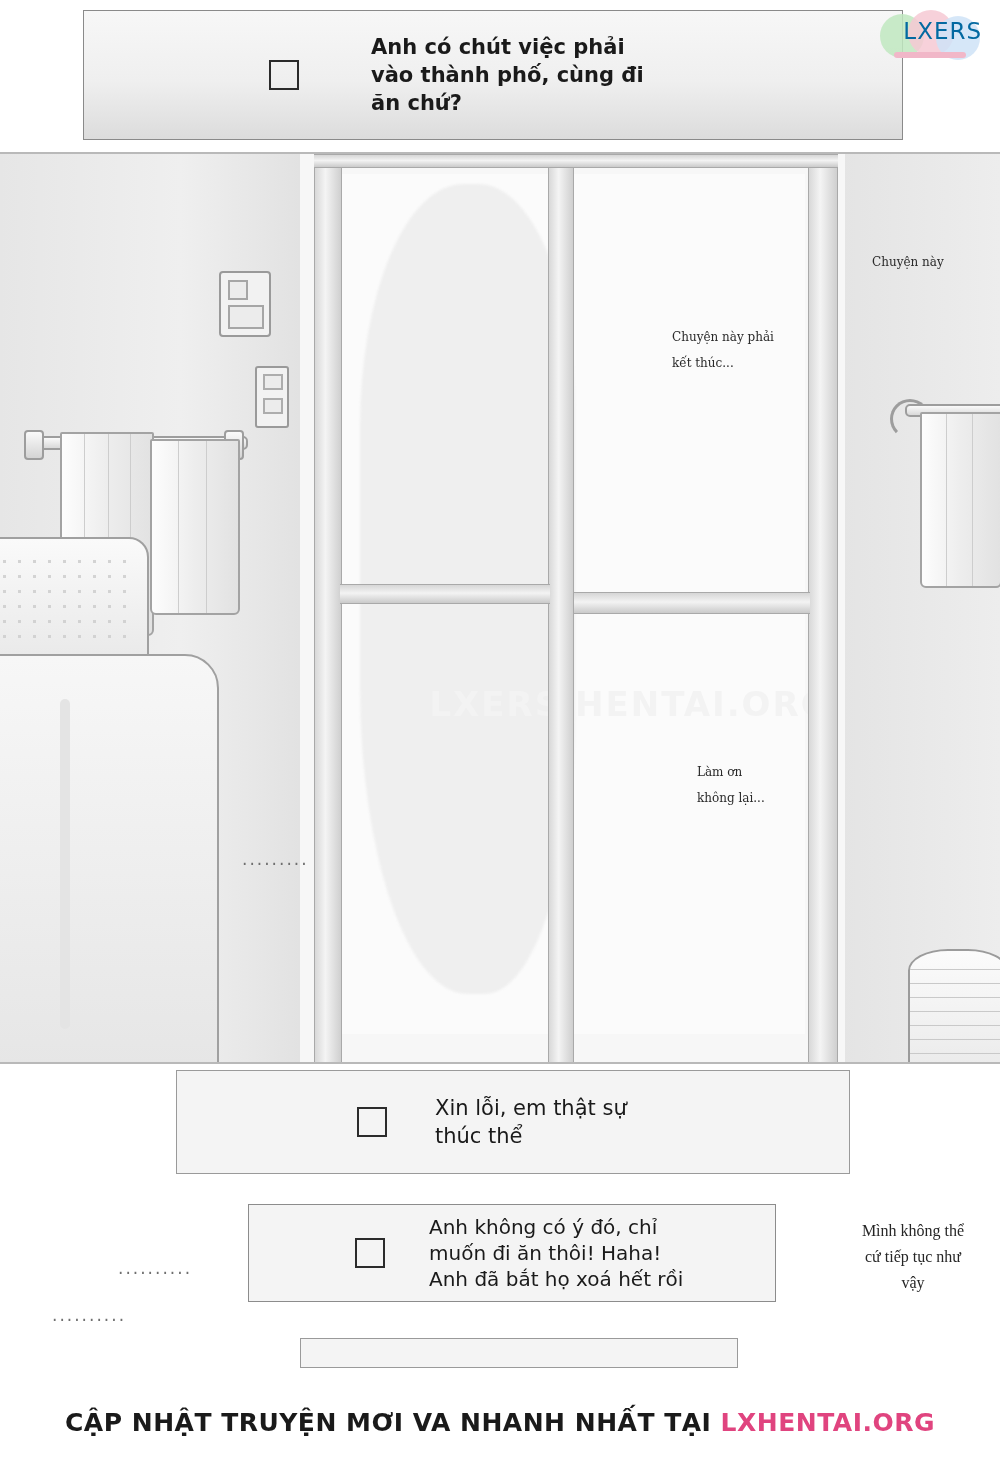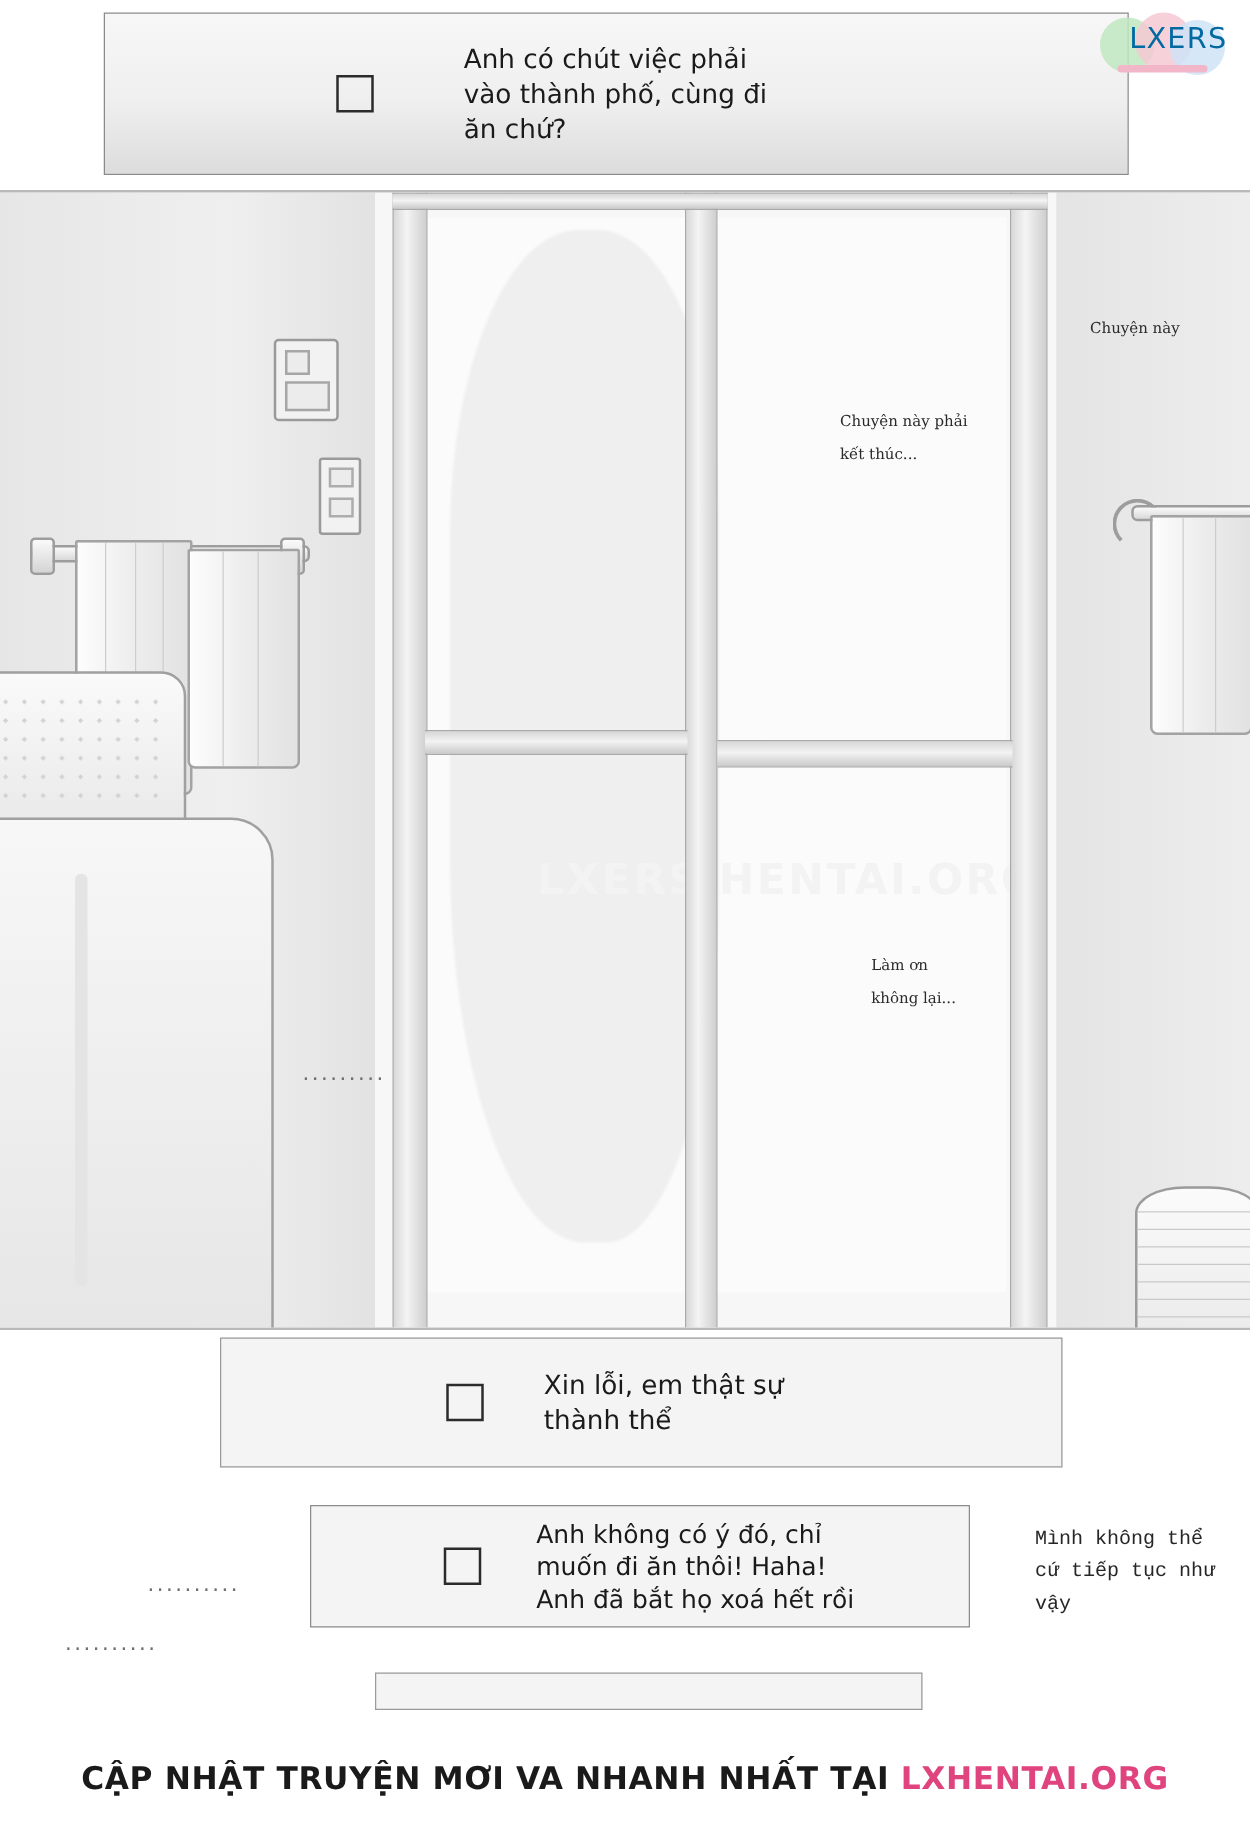--- a/index.html
+++ b/index.html
@@ -51,21 +51,21 @@
     background: transparent;
   }
 
   #bubble-top {
     left: 83px; top: 10px;
     width: 820px; height: 130px;
     background: linear-gradient(180deg,#f7f7f7 0%,#efefef 55%,#dcdcdc 100%);
     border-color: #8a8a8a;
   }
   #bubble-top .bubble-box { margin-left: 185px; }
-  #bubble-top .bubble-text { margin-left: 72px; }
+  #bubble-top .bubble-text { margin-left: 72px; font-weight: bold; }
 
   
   .logo {
     position: absolute;
     right: 18px; top: 8px;
     width: 104px; height: 62px;
   }
   .logo .blob {
     position: absolute;
     border-radius: 50%;
@@ -279,21 +279,22 @@
 
   #bubble-4 {
     left: 300px; top: 1338px; width: 438px; height: 30px;
     background: #f4f4f4; border-color: #9a9a9a;
   }
 
   .hand-right {
     position: absolute;
     left: 828px; top: 1218px;
     width: 170px;
-    font-family: Liberation Mono, monospace;
+    text-align: center;
+    font-family: Liberation Serif, serif;
     font-size: 16px;
     line-height: 26px;
     color: #262626;
     white-space: pre-line;
   }
 
   
   .footer {
     position: absolute;
     left: 0; top: 1408px; width: 1000px;
@@ -389,21 +390,21 @@
     <div class="hand" style="left:672px; top:170px;">Chuyện này phải
 kết thúc...</div>
     <div class="hand" style="left:697px; top:605px;">Làm ơn
 không lại...</div>
     <div class="dots" style="left:242px; top:695px;">.........</div>
   </div>
 
   <div class="bubble" id="bubble-2">
     <div class="bubble-box"></div>
     <div class="bubble-text">Xin lỗi, em thật sự
-thành thể</div>
+thúc thể</div>
   </div>
 
   <div class="bubble" id="bubble-3">
     <div class="bubble-box"></div>
     <div class="bubble-text">Anh không có ý đó, chỉ
 muốn đi ăn thôi! Haha!
 Anh đã bắt họ xoá hết rồi</div>
   </div>
 
   <div class="bubble" id="bubble-4">

